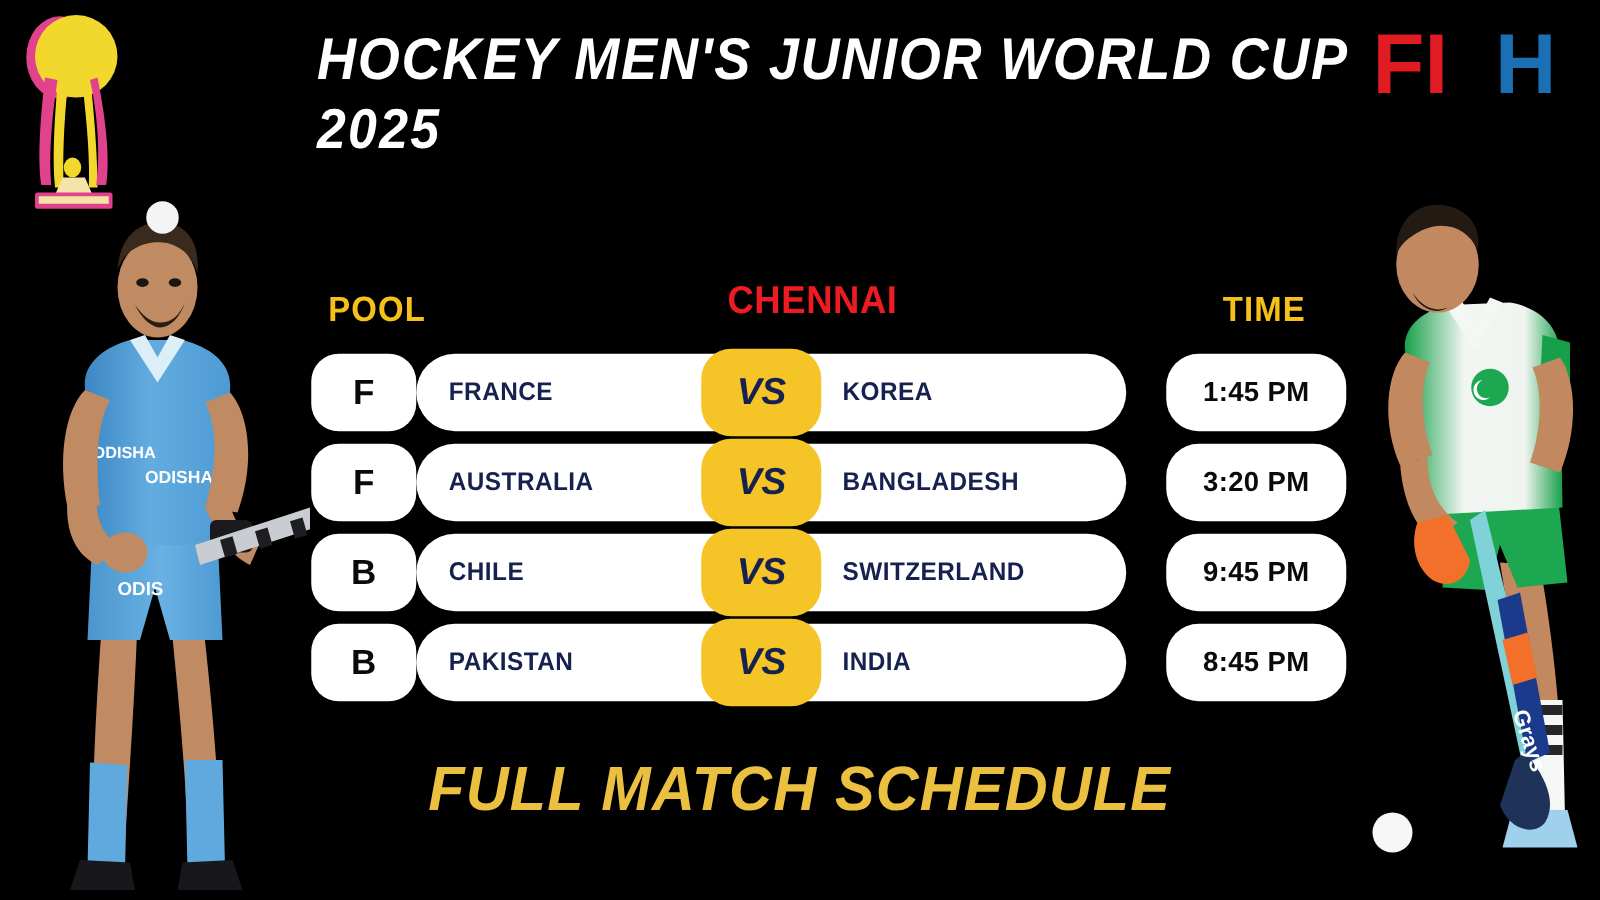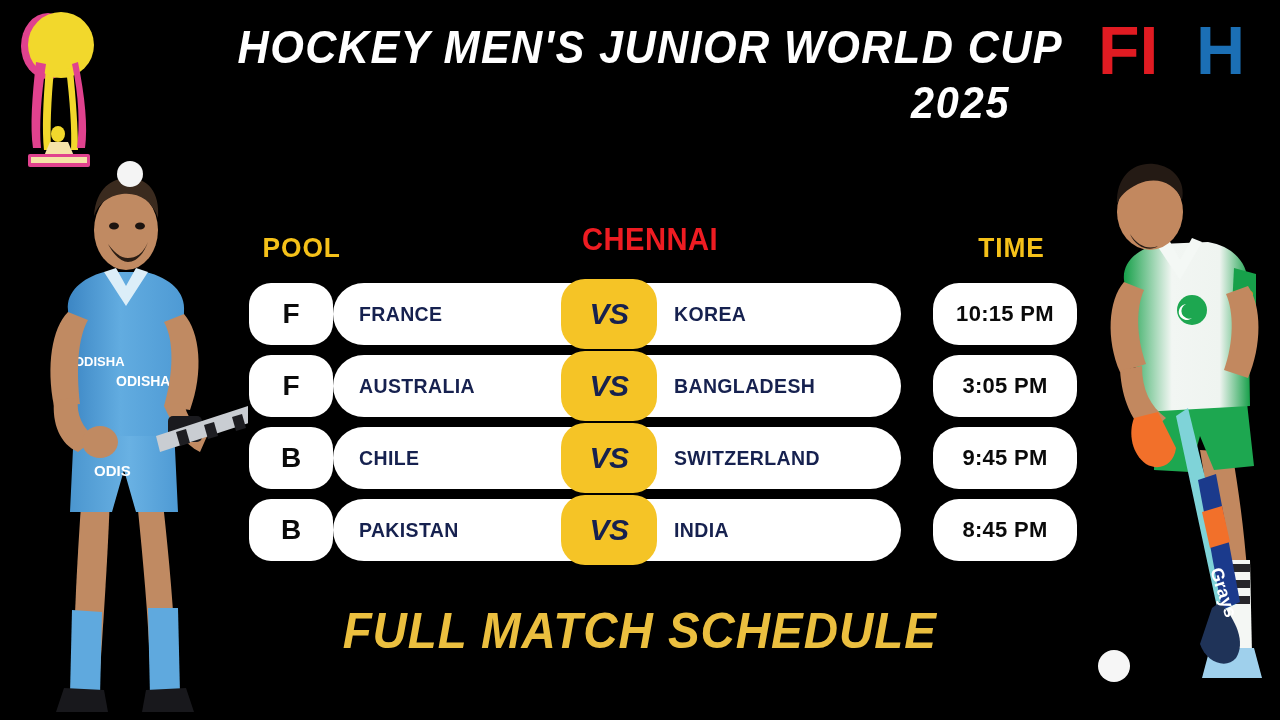--- a/index.html
+++ b/index.html
@@ -31,24 +31,24 @@
     position: absolute;
     right: 16px;
     top: 8px;
     width: 172px;
     height: 86px;
   }
 
   
   .title-block {
     position: absolute;
-    left: 204px;
+    left: 220px;
     top: 18px;
     width: 840px;
-    text-align: right;
+    text-align: left;
     z-index: 6;
   }
   .title-line {
     color: #ffffff;
     font-weight: 700;
     font-style: italic;
     font-size: 47px;
     line-height: 58px;
     letter-spacing: 1.5px;
     transform: scaleX(0.92);
@@ -371,37 +371,37 @@
         <span class="pool-letter">F</span>
       </div>
       <div class="fixture-pill">
         <span class="team team-home">FRANCE</span>
         <span class="vs-badge">
           <span class="vs-text">VS</span>
         </span>
         <span class="team team-away">KOREA</span>
       </div>
       <div class="time-pill">
-        <span class="time-text">10:15 PM</span>
+        <span class="time-text">1:45 PM</span>
       </div>
     </div>
 
     <div class="match-row">
       <div class="pool-pill">
         <span class="pool-letter">F</span>
       </div>
       <div class="fixture-pill">
         <span class="team team-home">AUSTRALIA</span>
         <span class="vs-badge">
           <span class="vs-text">VS</span>
         </span>
         <span class="team team-away">BANGLADESH</span>
       </div>
       <div class="time-pill">
-        <span class="time-text">3:05 PM</span>
+        <span class="time-text">3:20 PM</span>
       </div>
     </div>
 
     <div class="match-row">
       <div class="pool-pill">
         <span class="pool-letter">B</span>
       </div>
       <div class="fixture-pill">
         <span class="team team-home">CHILE</span>
         <span class="vs-badge">

